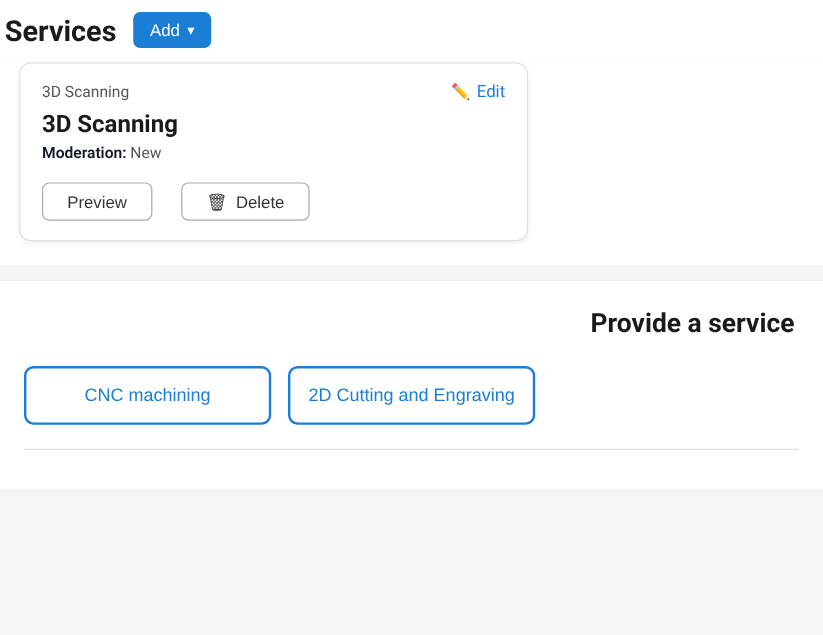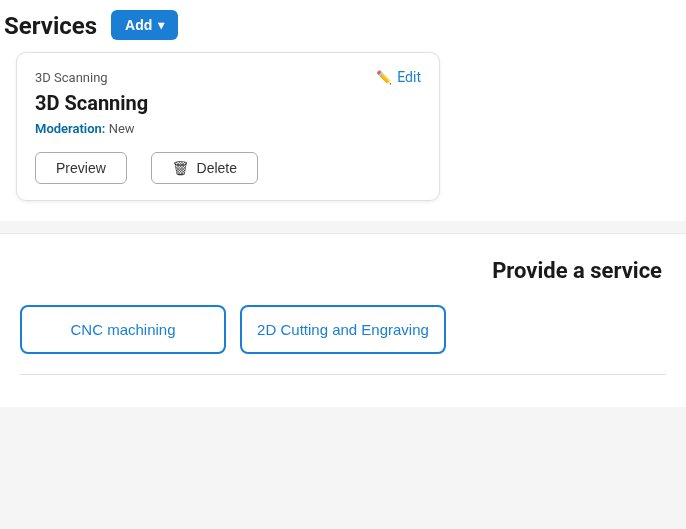--- a/index.html
+++ b/index.html
@@ -34,21 +34,21 @@
     .add-button {
       display: flex;
       align-items: center;
       gap: 6px;
       background: #1a7fd4;
       color: #ffffff;
       border: none;
       border-radius: 6px;
       padding: 7px 14px;
       font-size: 14px;
-      font-weight: 700;
+      font-weight: 400;
       cursor: pointer;
     }
 
     .add-button .chevron {
       font-size: 12px;
     }
 
     
     .service-card-area {
       background: #ffffff;
@@ -100,21 +100,21 @@
     }
 
     .moderation-line {
       font-size: 13px;
       color: #555;
       margin-bottom: 16px;
     }
 
     .moderation-line strong {
       font-weight: 600;
-      color: #0369a1;
+      color: #0f172a;
     }
 
     .card-actions {
       display: flex;
       gap: 24px;
     }
 
     .preview-btn {
       border: 1px solid #aaa;
       background: #fff;

